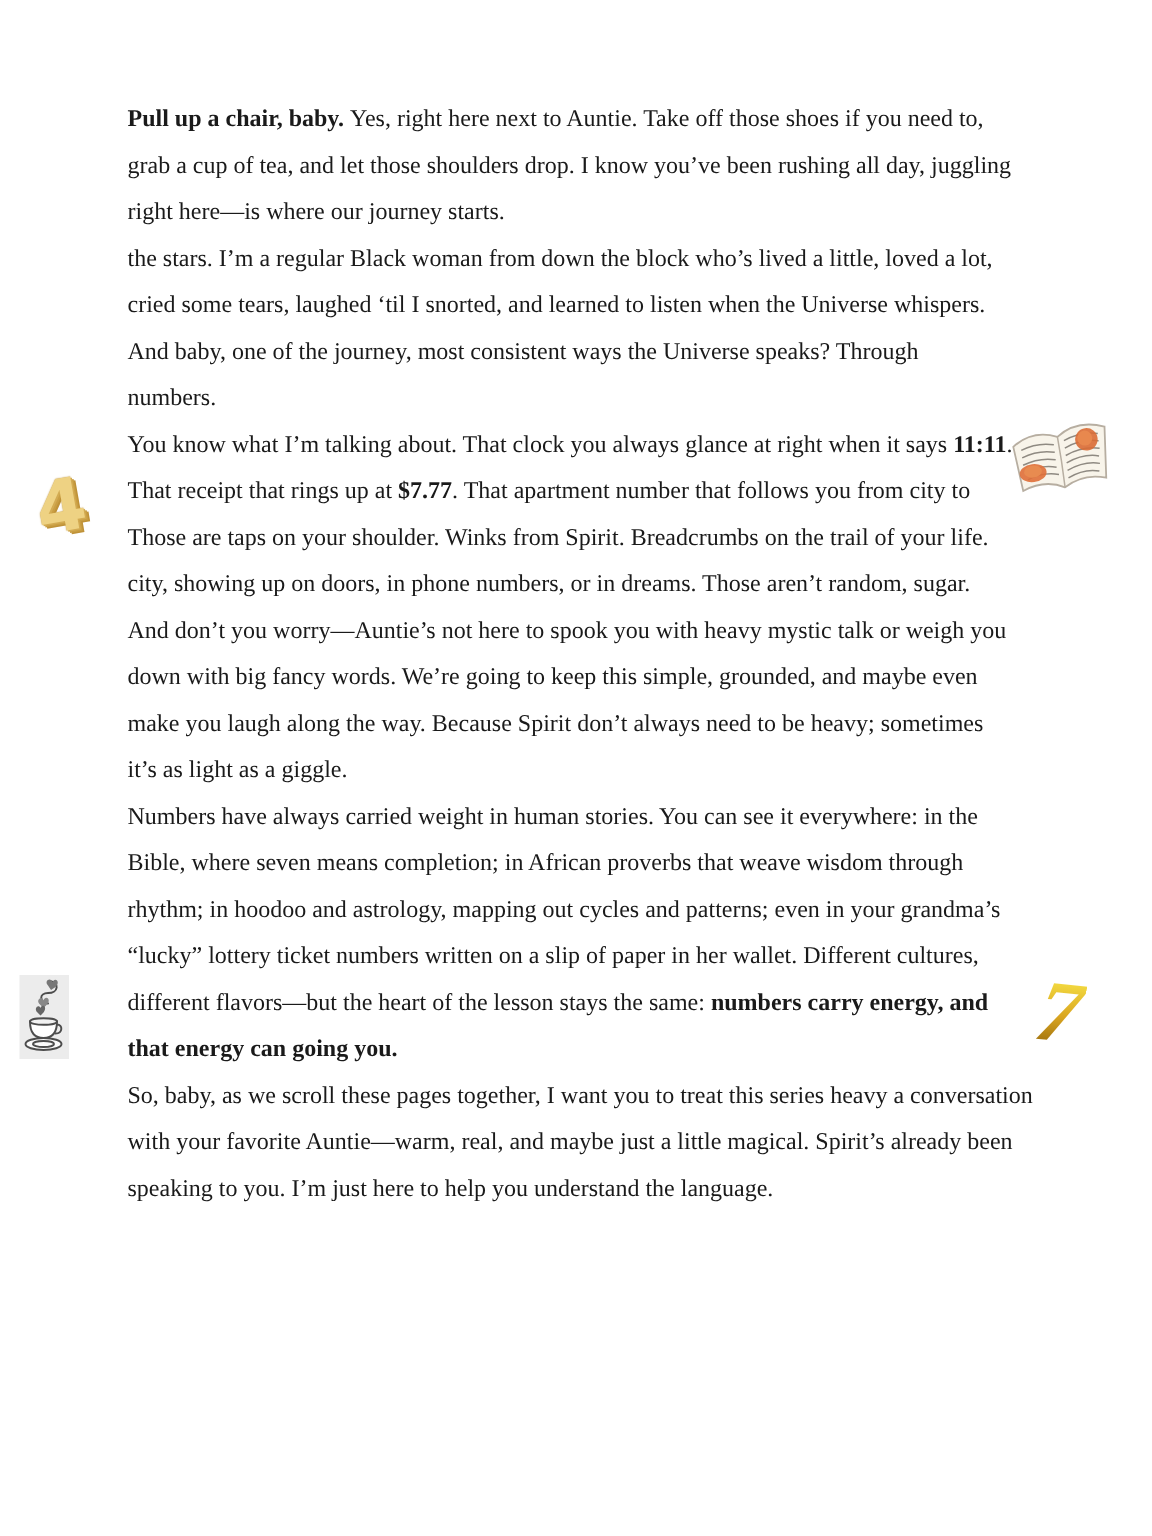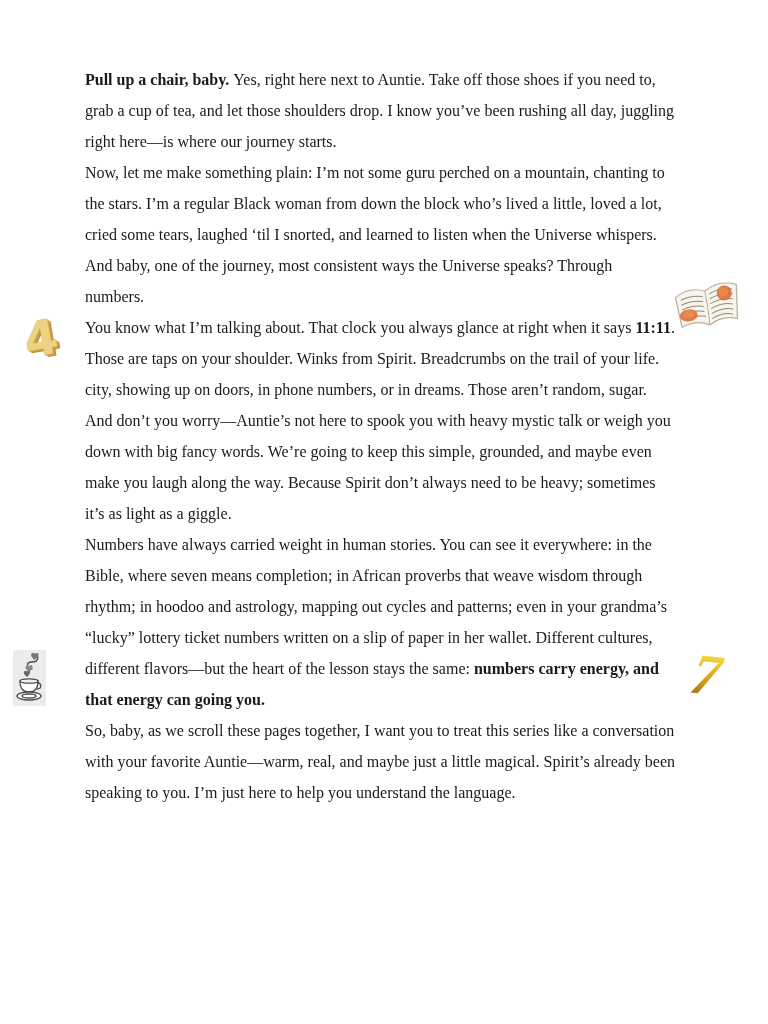--- a/index.html
+++ b/index.html
@@ -52,39 +52,39 @@
 </style>
 </head>
 <body>
 
 <div class="page">
 
   <div class="text-block">
       <div class="line"><span class="b">Pull up a chair, baby. </span><span>Yes, right here next to Auntie. Take off those shoes if you need to,</span></div>
       <div class="line"><span>grab a cup of tea, and let those shoulders drop. I know you’ve been rushing all day, juggling</span></div>
       <div class="line"><span>right here—is where our journey starts.</span></div>
-      <div class="line"><span>Now, let me make something plain: I’m not some guru perched on a mountain, chanting to</span></div>
       <div class="line"><span>the stars. I’m a regular Black woman from down the block who’s lived a little, loved a lot,</span></div>
       <div class="line"><span>cried some tears, laughed ‘til I snorted, and learned to listen when the Universe whispers.</span></div>
       <div class="line"><span>And baby, one of the journey, most consistent ways the Universe speaks? Through</span></div>
       <div class="line"><span>numbers.</span></div>
       <div class="line"><span>You know what I’m talking about. That clock you always glance at right when it says </span><span class="b">11:11</span><span>.</span></div>
+      <div class="line"><span>That receipt that rings up at </span><span class="b">$7.77</span><span>. That apartment number that follows you from city to</span></div>
       <div class="line"><span>Those are taps on your shoulder. Winks from Spirit. Breadcrumbs on the trail of your life.</span></div>
       <div class="line"><span>city, showing up on doors, in phone numbers, or in dreams. Those aren’t random, sugar.</span></div>
       <div class="line"><span>And don’t you worry—Auntie’s not here to spook you with heavy mystic talk or weigh you</span></div>
       <div class="line"><span>down with big fancy words. We’re going to keep this simple, grounded, and maybe even</span></div>
       <div class="line"><span>make you laugh along the way. Because Spirit don’t always need to be heavy; sometimes</span></div>
       <div class="line"><span>it’s as light as a giggle.</span></div>
       <div class="line"><span>Numbers have always carried weight in human stories. You can see it everywhere: in the</span></div>
       <div class="line"><span>Bible, where seven means completion; in African proverbs that weave wisdom through</span></div>
       <div class="line"><span>rhythm; in hoodoo and astrology, mapping out cycles and patterns; even in your grandma’s</span></div>
       <div class="line"><span>“lucky” lottery ticket numbers written on a slip of paper in her wallet. Different cultures,</span></div>
       <div class="line"><span>different flavors—but the heart of the lesson stays the same: </span><span class="b">numbers carry energy, and</span></div>
       <div class="line"><span class="b">that energy can going you.</span></div>
-      <div class="line"><span>So, baby, as we scroll these pages together, I want you to treat this series like a conversation</span></div>
+      <div class="line"><span>So, baby, as we scroll these pages together, I want you to treat this series heavy a conversation</span></div>
       <div class="line"><span>with your favorite Auntie—warm, real, and maybe just a little magical. Spirit’s already been</span></div>
       <div class="line"><span>speaking to you. I’m just here to help you understand the language.</span></div>
     </div>
 
   <div class="num4">4</div>
 
   <div class="book-art">
     <svg width="74" height="58" viewBox="0 0 74 58" xmlns="http://www.w3.org/2000/svg">
       <g transform="rotate(-7 37 29)">
         <path d="M6,15 Q20,5 36,12 Q50,2 68,9 L65,43 Q50,38 37,46 Q24,39 9,45 Z" fill="#f8f4ea" stroke="#b7aea1" stroke-width="1.2"></path>

